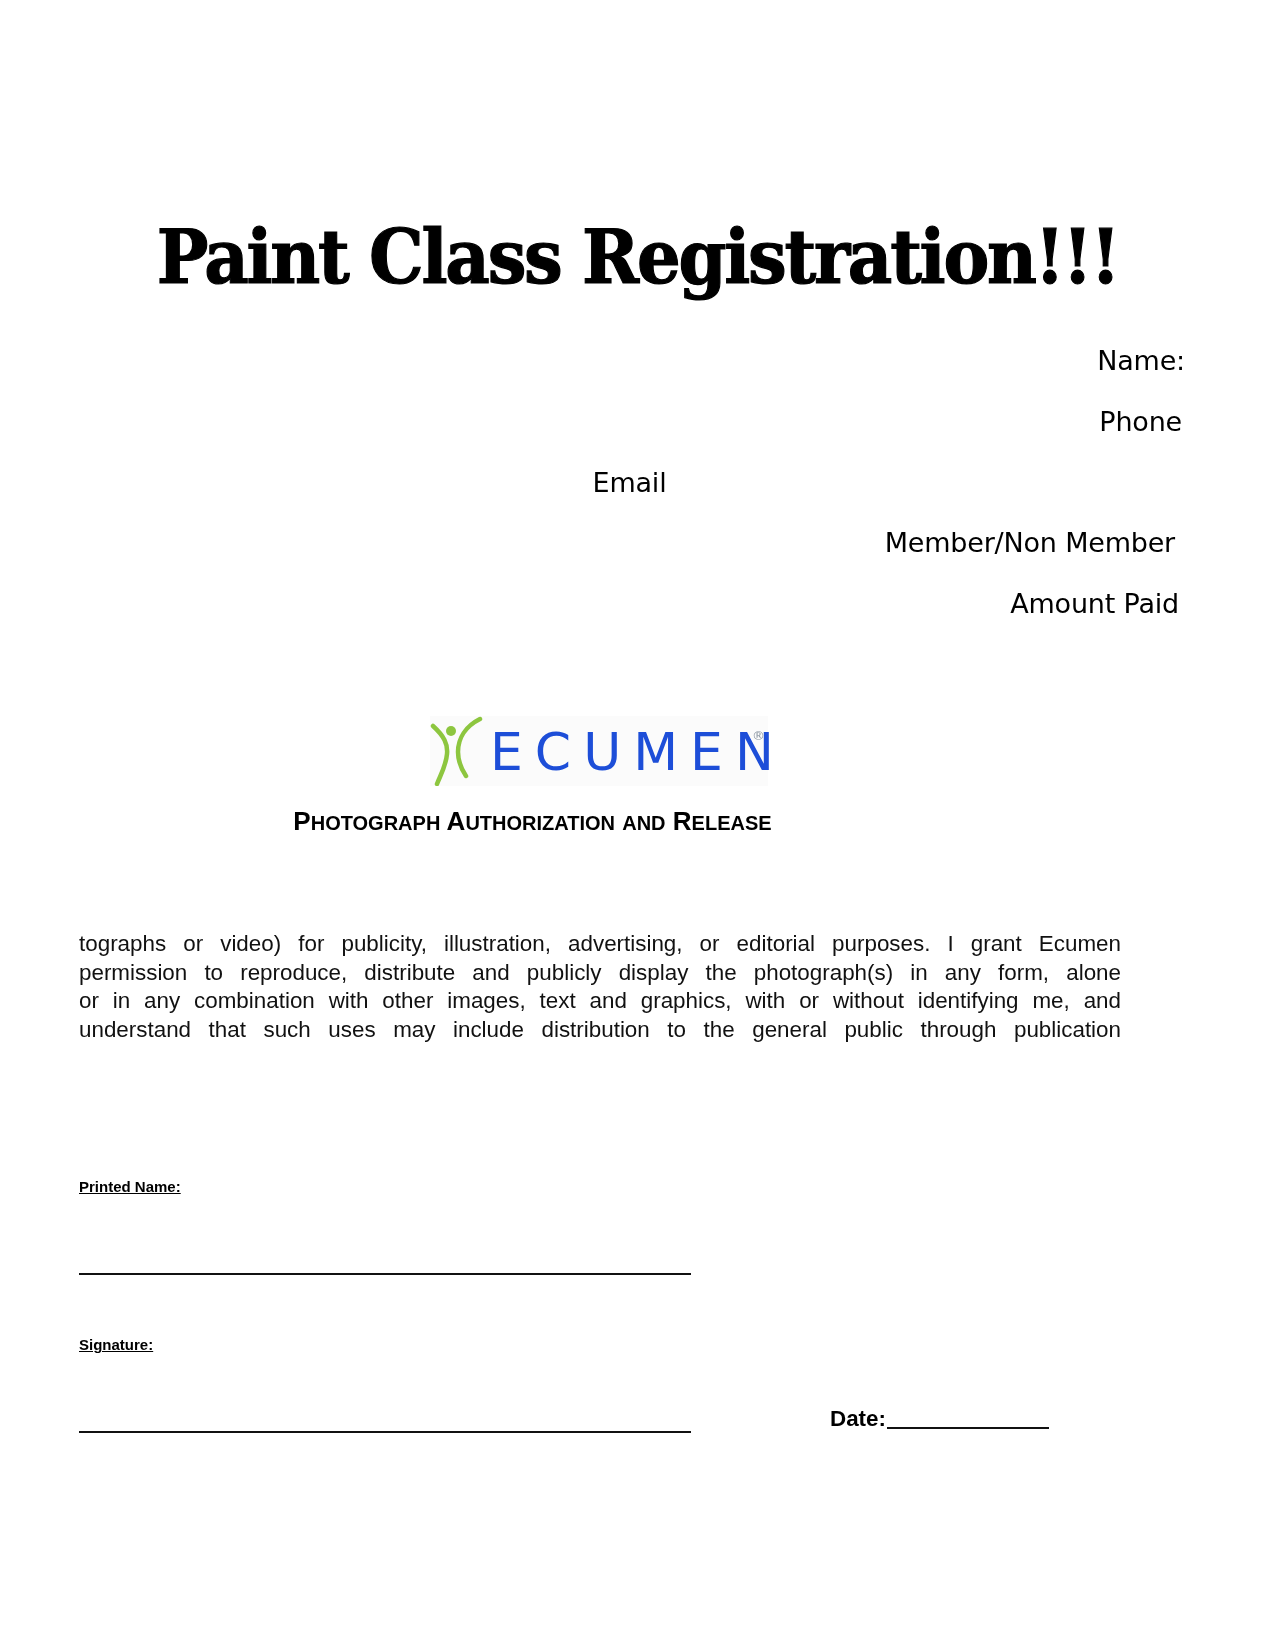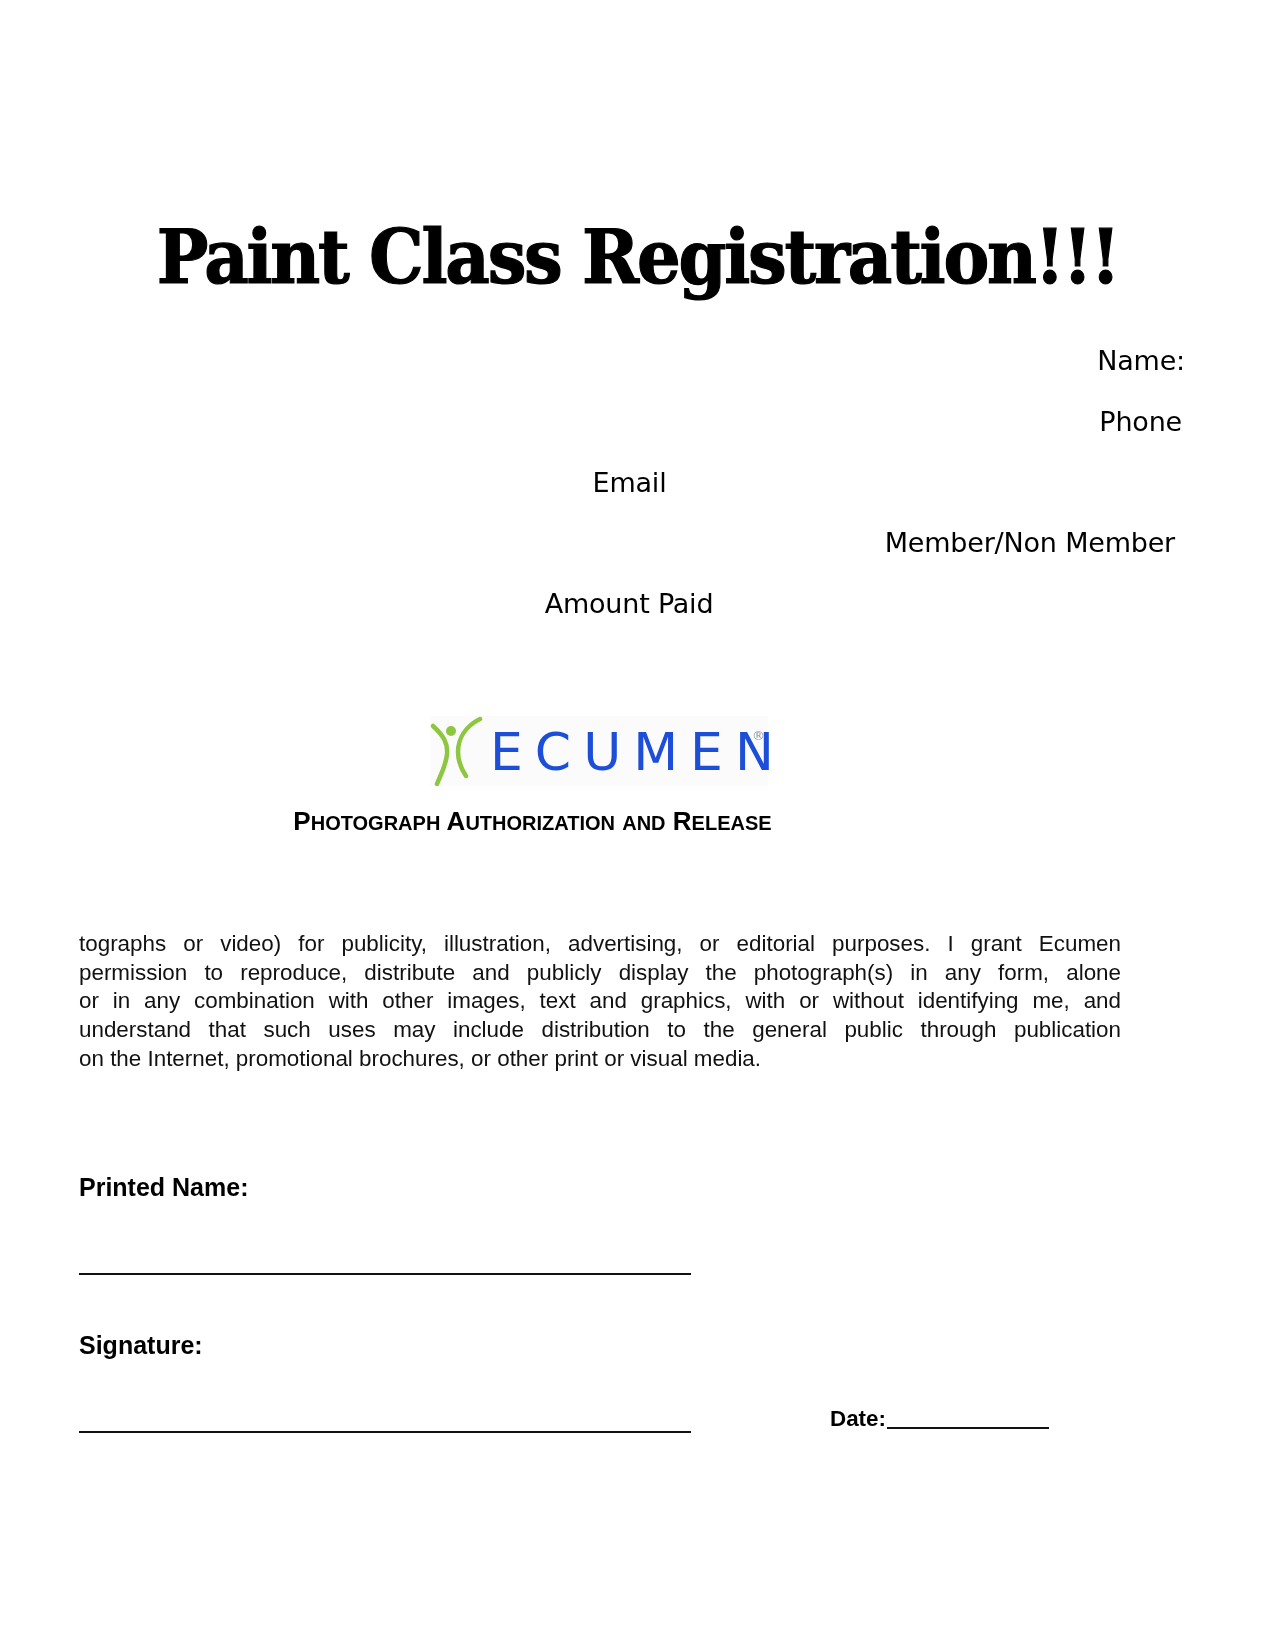--- a/index.html
+++ b/index.html
@@ -125,22 +125,23 @@
     }
     .release-body .ln.last {
       text-align-last: left;
     }
 
     
     .sig-label {
       left: 79px;
       font-family: "Liberation Sans", sans-serif;
       font-weight: bold;
-      font-size: 25px;
+      font-size: 15px;
       line-height: 26px;
+      text-decoration: underline;
     }
     .sig-line {
       height: 0;
       border-bottom: 2px solid #111;
     }
     .date-wrap {
       left: 830px;
       top: 1406px;
       display: flex;
       align-items: flex-end;
@@ -171,21 +172,21 @@
   <span class="field-line"></span>
 </div>
 <div class="abs field" style="top:467px; width:1101px;align-items:center;">
   <span class="field-label">Email</span>
   <span class="field-line"></span>
 </div>
 <div class="abs field" style="top:527px; width:1096px;">
   <span class="field-label">Member/Non Member</span>
   <span class="field-line"></span>
 </div>
-<div class="abs field" style="top:588px; width:1100px;align-items:center;">
+<div class="abs field" style="top:588px; width:1100px;">
   <span class="field-label">Amount Paid</span>
   <span class="field-line"></span>
 </div>
 
 <div class="abs logo">
   <svg class="abs logo-icon" viewBox="0 0 56 70" width="56" height="70">
 
     <circle cx="21" cy="15" r="5" fill="#8dc63f"></circle>
 
     <path d="M3 10 C 14 20, 18 28, 17 38 C 16 50, 10 60, 7 68" stroke="#8dc63f" stroke-width="4.5" fill="none" stroke-linecap="round"></path>
@@ -201,21 +202,20 @@
   <span>A</span><span class="sc">UTHORIZATION</span>
   <span class="sc">AND</span>
   <span>R</span><span class="sc">ELEASE</span>
 </div>
 
 <div class="abs release-body">
   <span class="ln">tographs or video) for publicity, illustration, advertising, or editorial purposes. I grant Ecumen</span>
   <span class="ln">permission to reproduce, distribute and publicly display the photograph(s) in any form, alone</span>
   <span class="ln">or in any combination with other images, text and graphics, with or without identifying me, and</span>
   <span class="ln">understand that such uses may include distribution to the general public through publication</span>
-  <span class="ln last">on the Internet, promotional brochures, or other print or visual media.</span>
 </div>
 
 <div class="abs sig-label" style="top:1174px;">Printed Name:</div>
 <div class="abs sig-line" style="left:79px; top:1273px; width:612px;"></div>
 
 <div class="abs sig-label" style="top:1332px;">Signature:</div>
 <div class="abs sig-line" style="left:79px; top:1431px; width:612px;"></div>
 
 <div class="abs date-wrap">
   <span>Date:</span>

